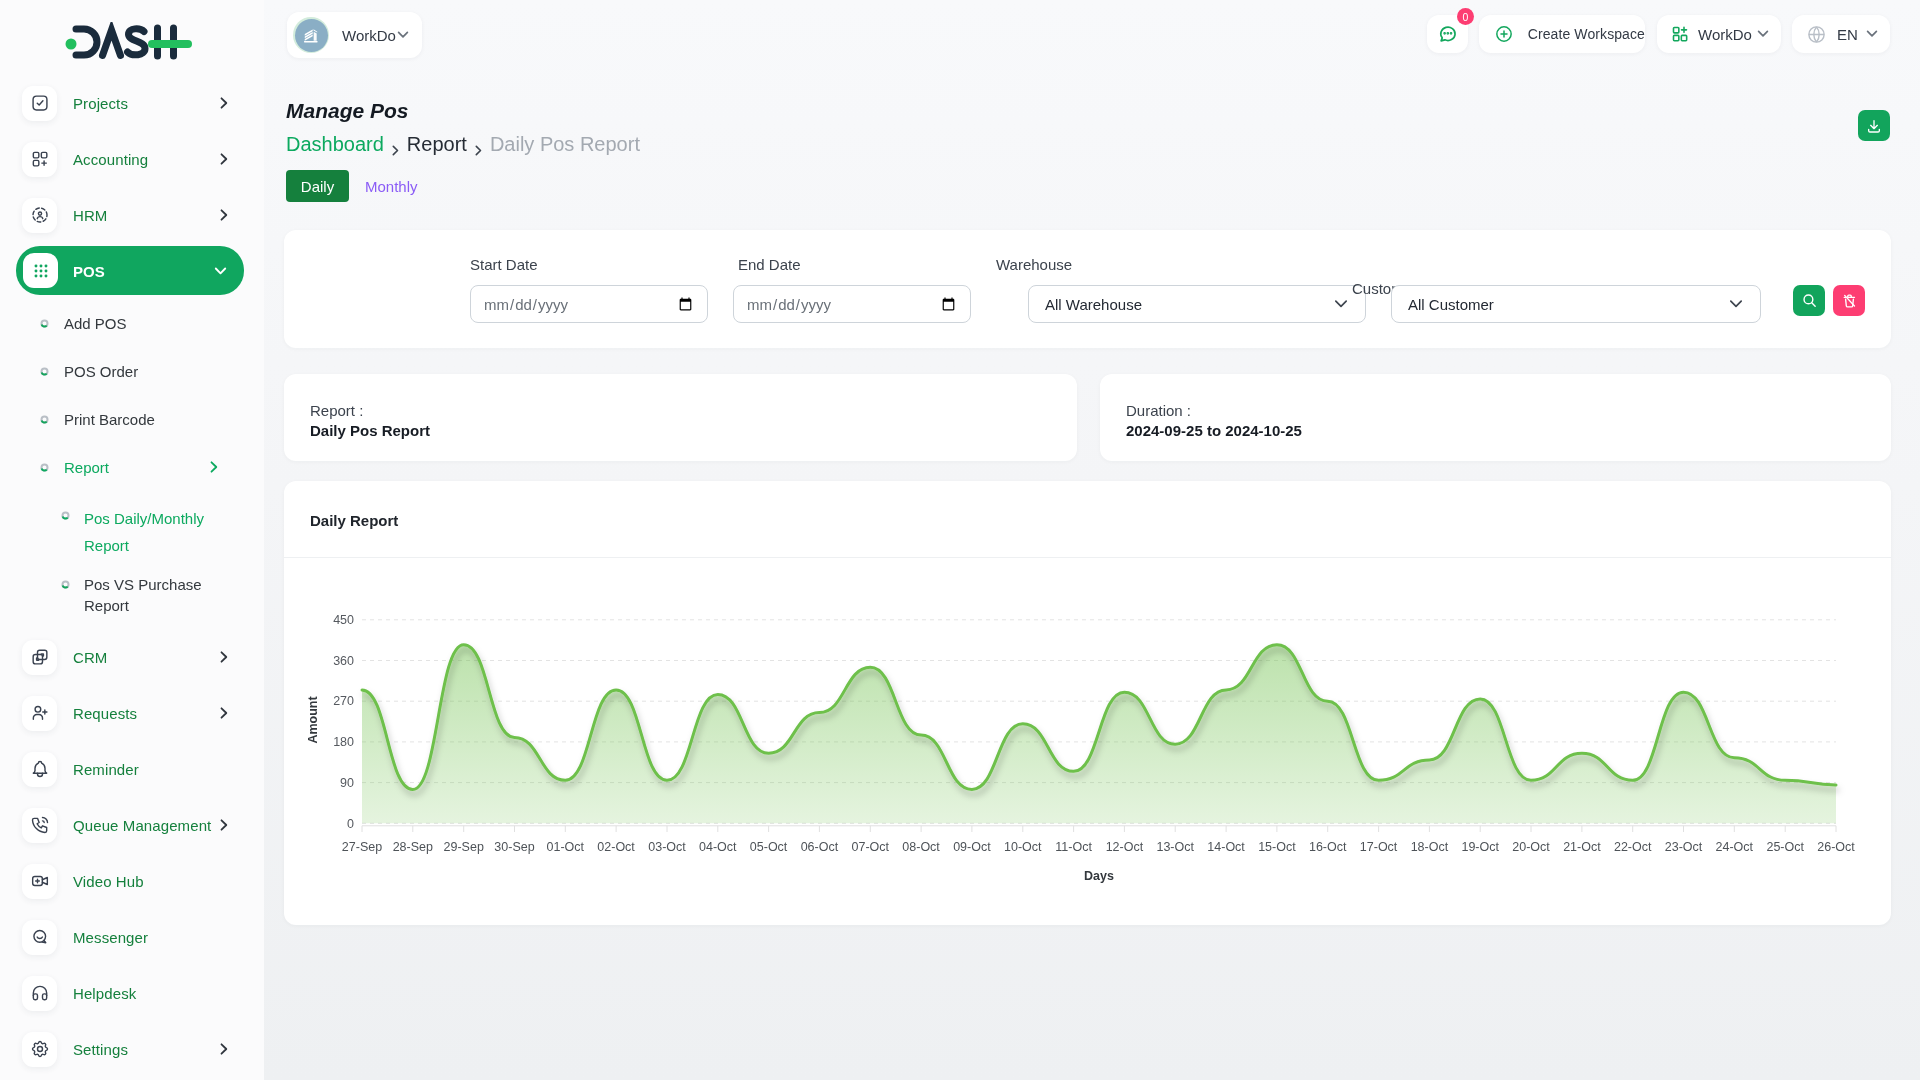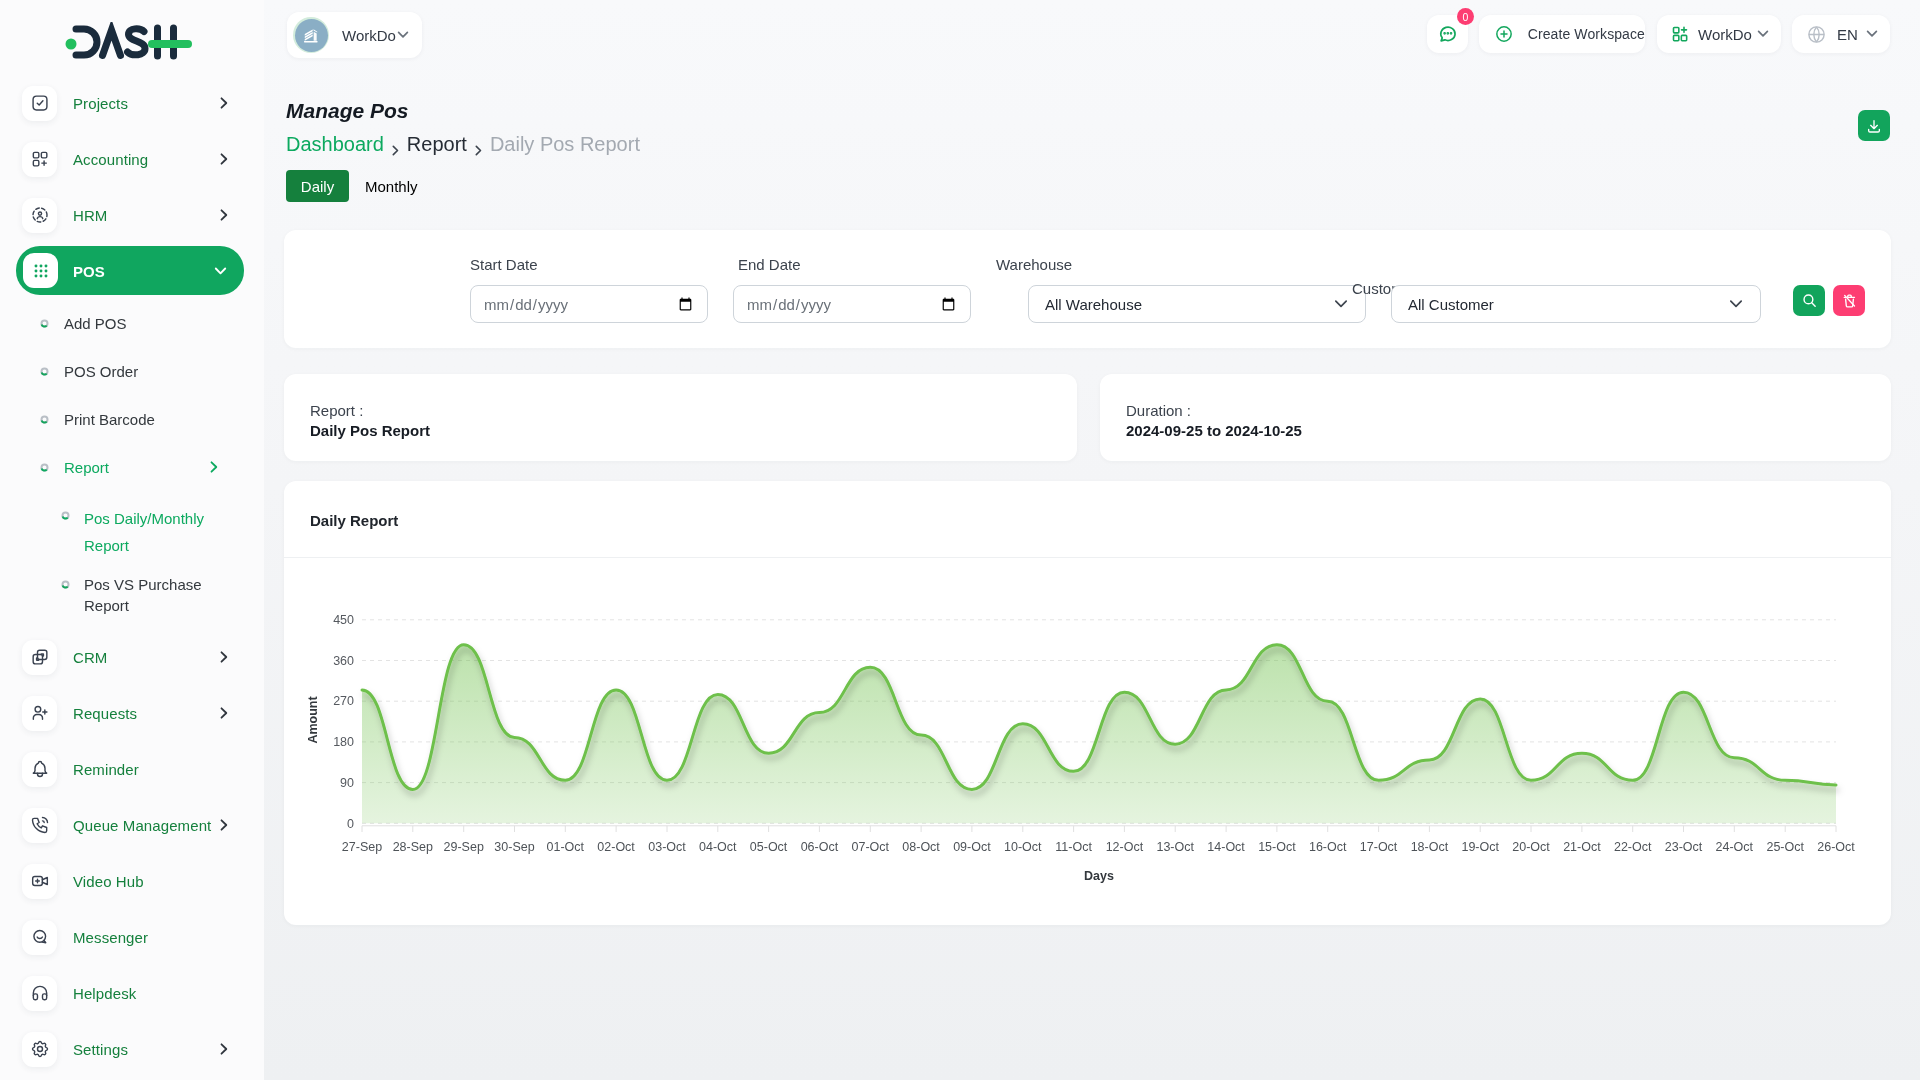--- a/index.html
+++ b/index.html
@@ -307,21 +307,21 @@
   <svg style="margin:0 8px;" width="7" height="11" viewBox="0 0 7 11" fill="none" stroke="#3c434d" stroke-width="1.6" stroke-linecap="round" stroke-linejoin="round">
         <path d="M1.3,1.4 L5.5,5.5 L1.3,9.6"></path>
       </svg>
       <span style="color:#262c35;">Report</span>
       <svg style="margin:0 8px;" width="7" height="11" viewBox="0 0 7 11" fill="none" stroke="#3c434d" stroke-width="1.6" stroke-linecap="round" stroke-linejoin="round">
         <path d="M1.3,1.4 L5.5,5.5 L1.3,9.6"></path>
       </svg>
   <span style="color:#a3a9b1;">Daily Pos Report</span>
 </div>
 <div class="btn-daily" style="left:2px;top:170px;width:63px;height:32px;">Daily</div>
-<div style="position:absolute;left:81px;top:170px;height:32px;display:flex;align-items:center;font-size:15px;color:#000000;">Monthly</div>
+<div style="position:absolute;left:81px;top:170px;height:32px;display:flex;align-items:center;font-size:15px;color:#8b5cf6;">Monthly</div>
 <div class="sqbtn" style="left:1574px;top:110px;background:#12a45c;">
   <svg width="16" height="16" viewBox="0 0 24 24" fill="none" stroke="#fff" stroke-width="2" stroke-linecap="round" stroke-linejoin="round">
         <path d="M4 17 v2 a2 2 0 0 0 2 2 h12 a2 2 0 0 0 2 -2 v-2 M7 11 l5 5 l5 -5 M12 4 v12"></path>
       </svg>
 </div>
 
 <div class="card" style="left:0;top:230px;width:1607px;height:118px;">
   <div class="lab" style="position:absolute;left:186px;top:26px;">Start Date</div>
   <input class="inp" type="date" style="position: absolute; left: 186px; top: 55px; width: 238px;">
   <div class="lab" style="position:absolute;left:454px;top:26px;">End Date</div>

